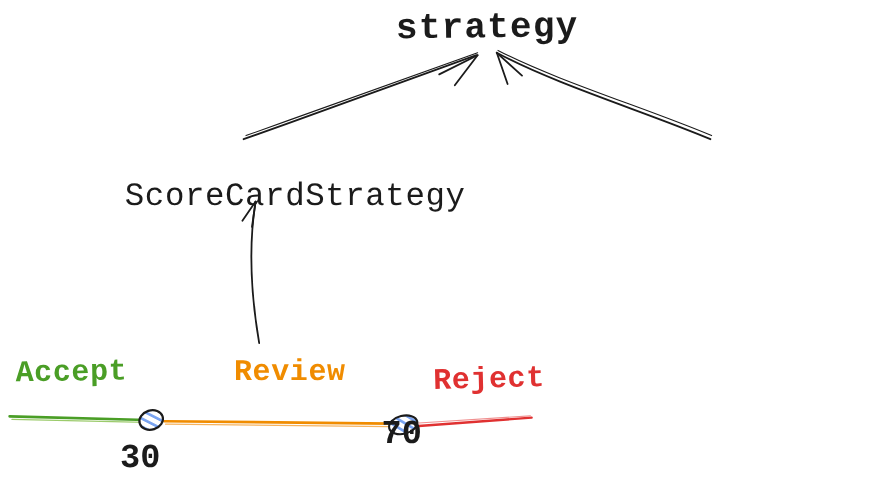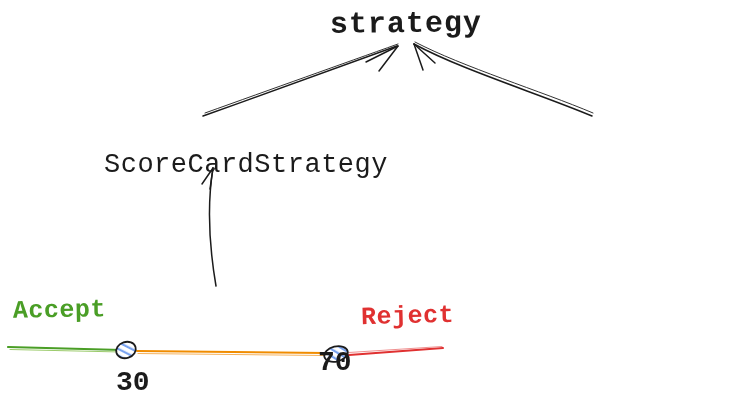--- a/index.html
+++ b/index.html
@@ -73,20 +73,21 @@
     <ellipse cx="336" cy="354" rx="12" ry="7.5" transform="rotate(-14 336 354)" fill="url(#hatch)" stroke="#1b1b1b" stroke-width="1.8"></ellipse>
   </svg>
 
   <div class="lbl root-name" style="left:330px; top:8px;">strategy</div>
 
   <div class="lbl class-name" style="left:104px; top:121px;margin-top:30px;">ScoreCardStrategy</div>
 
 
   <div class="lbl zone zone-accept" style="left:13px; top:297px;">Accept</div>
 
+  <div class="lbl zone zone-review" style="left:195px; top:297px;">Review</div>
 
   <div class="lbl zone zone-reject" style="left:361px; top:303px;">Reject</div>
 
-  <div class="lbl threshold" style="left:100px; top:368px;margin-left:16px;">30</div>
+  <div class="lbl threshold" style="left:100px; top:368px;">30</div>
 
   <div class="lbl threshold" style="left:318px; top:348px;">70</div>
 
 </div>
 
 </body></html>

